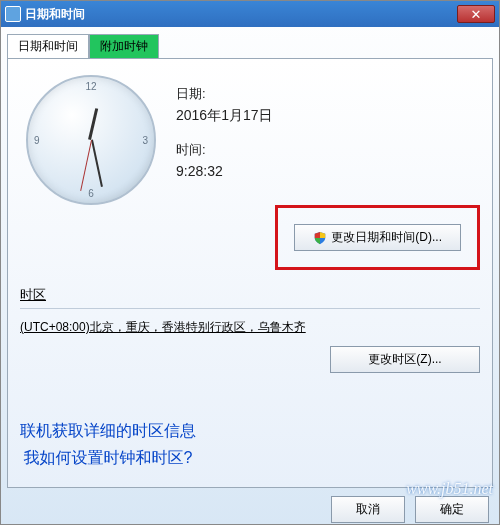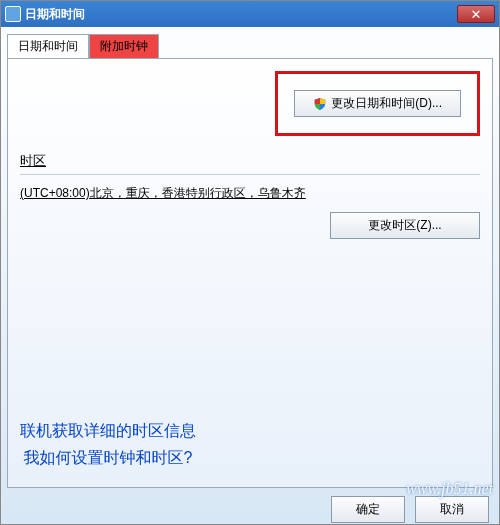--- a/index.html
+++ b/index.html
@@ -2,21 +2,21 @@
 <html><head>
 <meta charset="utf-8">
 <style>
 * { box-sizing: border-box; margin: 0; padding: 0; }
 body { font-family: "Microsoft YaHei", SimSun, sans-serif; font-size: 12px; background: linear-gradient(#ffffff, #d8e7f5); width: 500px; height: 525px; position: relative; border: 1px solid #888; }
 .titlebar { height: 26px; background: linear-gradient(#3a85d6, #2f6fc0); color: #fff; display: flex; align-items: center; padding: 0 4px; }
 .titlebar .icon { width: 16px; height: 16px; margin-right: 4px; background: #5fa3e0; border: 1px solid #fff; border-radius: 2px; position: relative; }
 .titlebar .title { flex: 1; font-weight: bold; }
 .close { width: 38px; height: 18px; background: linear-gradient(#d46a6a,#b83232); border: 1px solid #7a1e1e; color: #fff; display: flex; align-items: center; justify-content: center; font-size: 13px; border-radius: 2px; cursor: default; }
 .tabs { margin: 6px 6px 0 6px; display: flex; gap: 0; }
-.tab { padding: 3px 10px; border: 1px solid #9aa9b8; background: #ef4444; font-size: 12px; cursor: default; position: relative; top: 1px; }
+.tab { padding: 3px 10px; border: 1px solid #9aa9b8; background: #22c55e; font-size: 12px; cursor: default; position: relative; top: 1px; }
 .tab.active { background: #fff; border-bottom: 1px solid #fff; font-family: SimSun, serif; }
 .tab:not(.active) { font-family: SimSun, serif; }
 .panel { margin: 0 6px; background: #fff; border: 1px solid #9aa9b8; height: 430px; padding: 12px; position: relative; background: linear-gradient(#ffffff, #e8f0fa); }
 .top { display: flex; gap: 20px; }
 .clock { width: 130px; height: 130px; border-radius: 50%; background: radial-gradient(circle at 35% 30%,#ffffff,#d6e5f2 70%,#b8c9d8); border: 2px solid #b0c0d0; position: relative; box-shadow: inset 0 0 10px rgba(0,0,0,.1); margin: 4px 0 0 6px; }
 .clock .num { position: absolute; font-size: 10px; color: #667788; }
 .n12 { top: 4px; left: 50%; transform: translateX(-50%); }
 .n3 { right: 6px; top: 50%; transform: translateY(-50%); }
 .n6 { bottom: 4px; left: 50%; transform: translateX(-50%); }
 .n9 { left: 6px; top: 50%; transform: translateY(-50%); }
@@ -49,20 +49,37 @@
   <span class="title">日期和时间</span>
   <span class="close">✕</span>
 </div>
 
 <div class="tabs">
   <div class="tab active">日期和时间</div>
   <div class="tab">附加时钟</div>
 </div>
 
 <div class="panel">
+  <div class="top">
+    <div class="clock">
+      <span class="num n12">12</span>
+        <span class="num n3">3</span>
+        <span class="num n6">6</span>
+        <span class="num n9">9</span>
+      <div class="hand h"></div>
+      <div class="hand m"></div>
+      <div class="hand s"></div>
+    </div>
+    <div class="datetime">
+      <div class="label">日期:</div>
+      <div class="value">2016年1月17日</div>
+      <div class="label">时间:</div>
+      <div class="value">9:28:32</div>
+    </div>
+  </div>
 
   <div class="btn-row-right">
     <span class="highlight">
       <button class="btn">
         <svg class="shield" viewBox="0 0 16 16">
             <path d="M8 1 L14 3 V8 C14 12 8 15 8 15 C8 15 2 12 2 8 V3 Z" fill="#2a7de1"></path>
             <path d="M8 1 L14 3 V8 L8 8 Z" fill="#f5c518"></path>
             <path d="M8 8 L8 15 C8 15 2 12 2 8 Z" fill="#3cb043"></path>
             <path d="M8 1 L2 3 V8 L8 8 Z" fill="#d8362a"></path>
           </svg>
@@ -82,17 +99,17 @@
     </div>
   </div>
 
   <div class="links">
     <a class="link">联机获取详细的时区信息</a>
     <a class="link">我如何设置时钟和时区?</a>
   </div>
 </div>
 
 <div class="footer">
+  <button class="btn">取消</button>
   <button class="btn">确定</button>
-  <button class="btn">取消</button>
 </div>
 
 <div class="watermark">www.jb51.net</div>
 
 </body></html>

